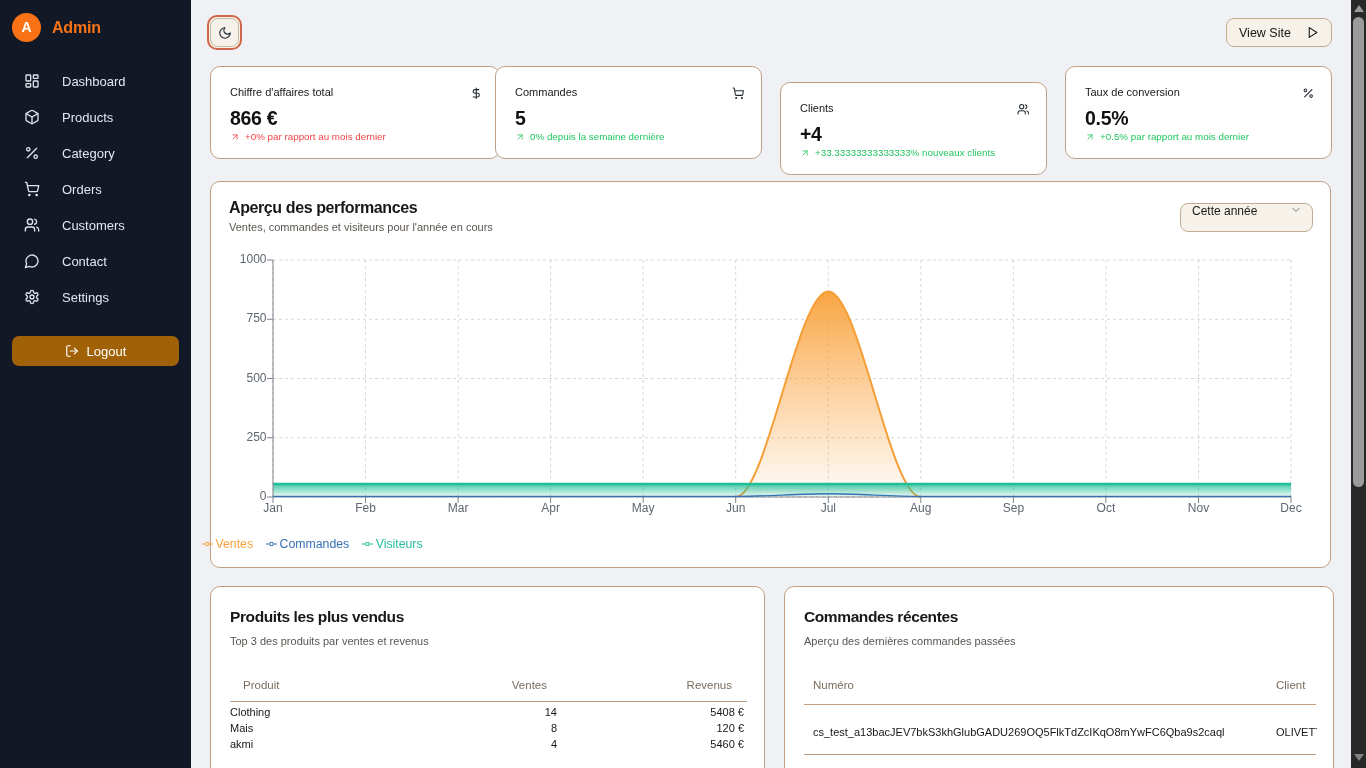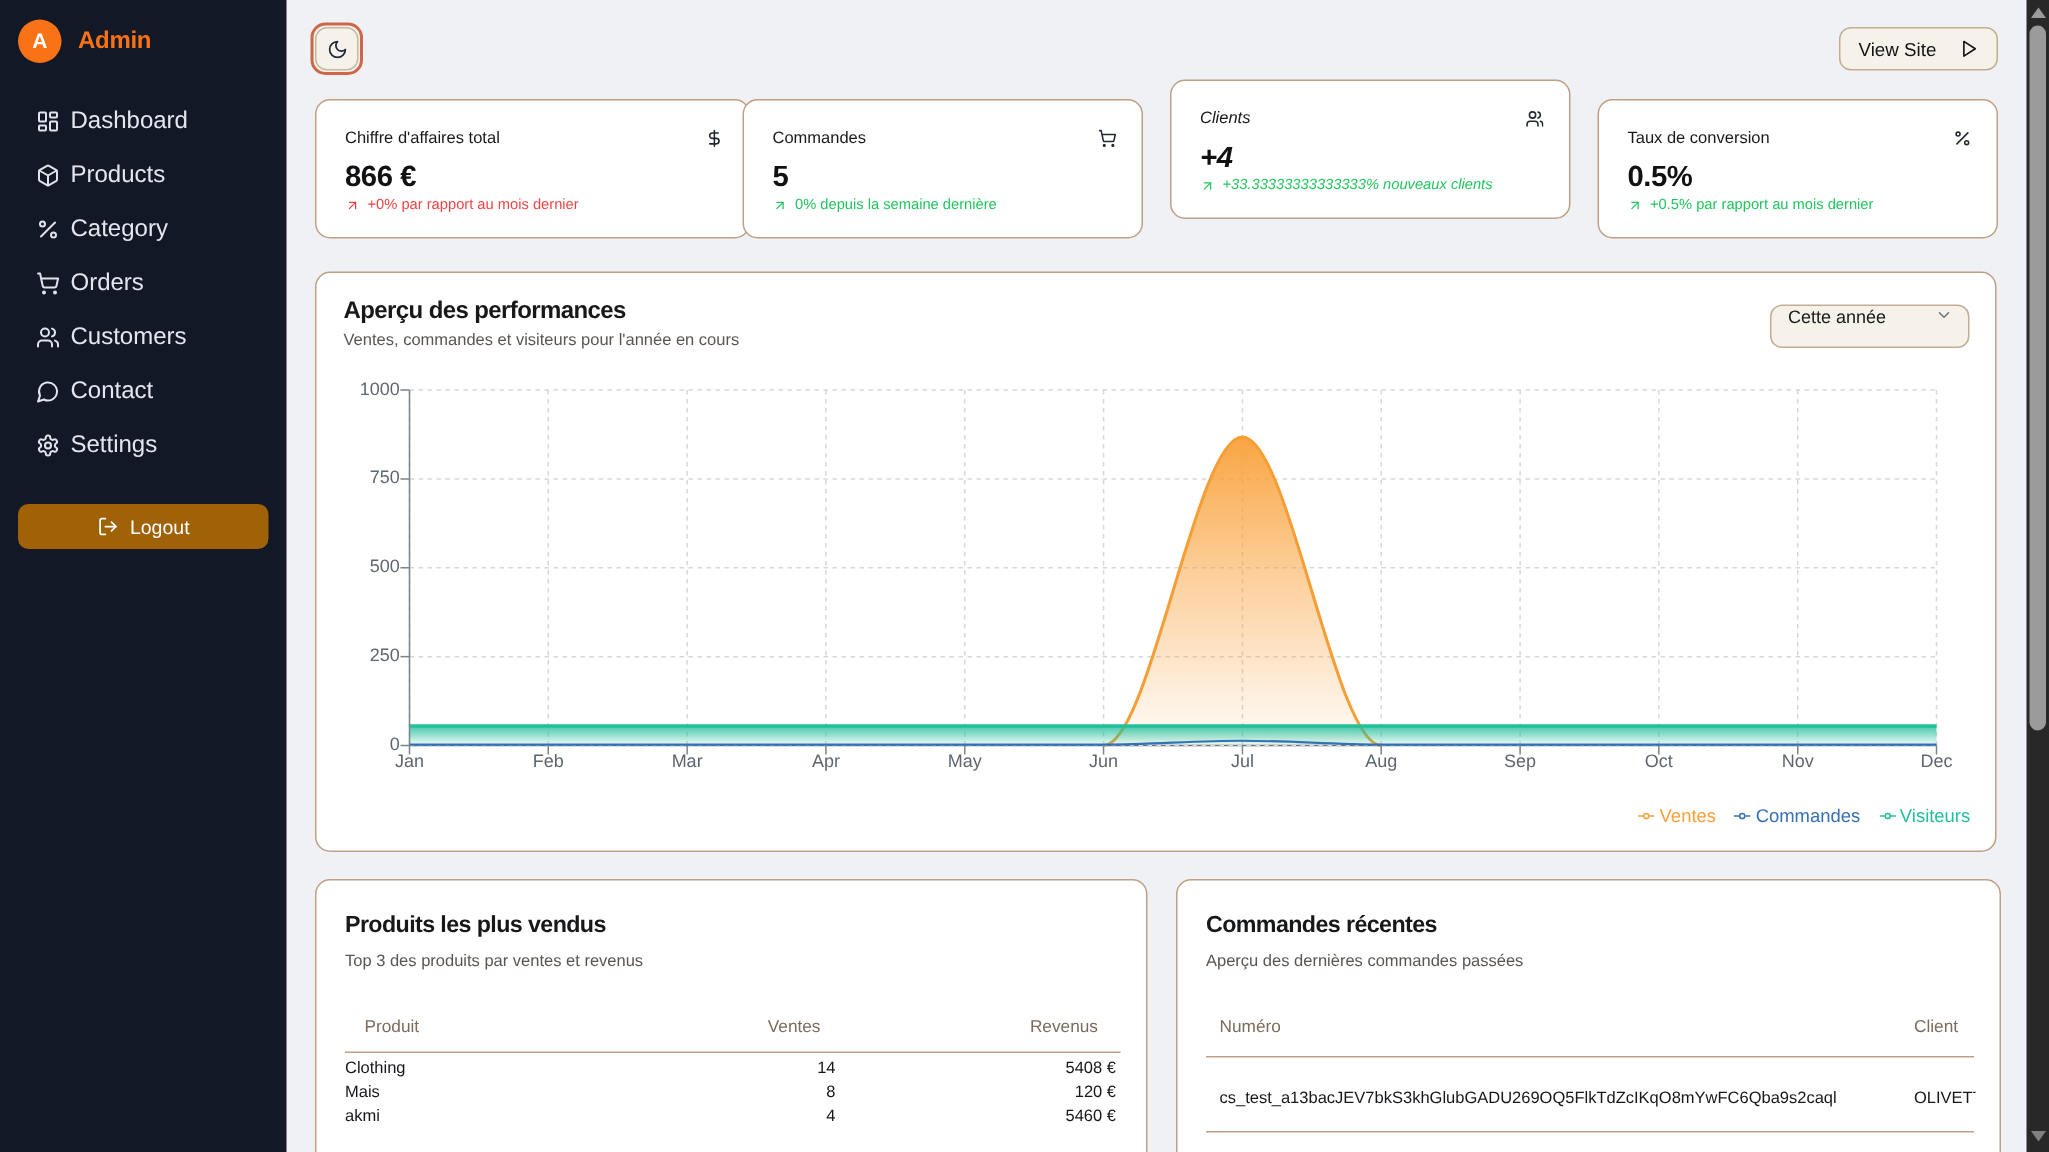--- a/index.html
+++ b/index.html
@@ -5,21 +5,21 @@
   * { margin:0; padding:0; box-sizing:border-box; }
   html,body { width:1366px; height:768px; overflow:hidden; }
   body { font-family:"Liberation Sans", sans-serif; background:#f0f1f4; position:relative; }
 
   
   #sidebar { position:absolute; left:0; top:0; width:191px; height:768px; background:#121826; }
   #logo-circle { position:absolute; left:12px; top:13px; width:29px; height:29px; border-radius:50%; background:#f97316; color:#fff; font-weight:bold; font-size:14px; text-align:center; line-height:29px; }
   #logo-text { position:absolute; left:52px; top:19px; font-size:16px; font-weight:bold; color:#f97316; letter-spacing:-0.2px; }
   .nav-item { position:absolute; left:24px; height:20px; display:flex; align-items:center; color:#e2e6ee; }
   .nav-item svg { width:16px; height:16px; stroke:#dfe3ec; }
-  .nav-item span { margin-left:7px; font-size:16px; }
+  .nav-item span { margin-left:22px; font-size:13px; }
   #logout { position:absolute; left:12px; top:336px; width:167px; height:30px; background:#a16207; border-radius:7px; display:flex; align-items:center; justify-content:center; color:#fff; }
   #logout svg { width:14px; height:14px; stroke:#fff; }
   #logout span { margin-left:8px; font-size:13px; font-weight:500; }
 
   #theme-ring { position:absolute; left:207px; top:15px; width:35px; height:35px; border:2px solid #cf664a; border-radius:10px; background:#f6f2ea; }
   #theme-btn { position:absolute; left:210px; top:18px; width:29px; height:29px; background:transparent; border:1px solid #c6b8a4; border-radius:8px; display:flex; align-items:center; justify-content:center; }
   #theme-btn svg { width:14px; height:14px; stroke:#1e293b; }
 
   #viewsite { position:absolute; left:1226px; top:18px; width:106px; height:29px; background:#f6f2e9; border:1px solid #c2ad93; border-radius:8px; display:flex; align-items:center; padding:0 12px; }
   #viewsite span { font-size:12.5px; font-weight:500; color:#141414; }
@@ -35,21 +35,21 @@
   .stat-sub svg { width:10px; height:10px; margin-right:5px; }
   .red { color:#ef4444; } .red svg { stroke:#ef4444; }
   .green { color:#22c55e; } .green svg { stroke:#22c55e; }
 
   #chart-title { position:absolute; left:229px; top:198.5px; font-size:16px; font-weight:bold; color:#17181a; letter-spacing:-0.4px; }
   #chart-sub { position:absolute; left:229px; top:221px; font-size:11px; color:#5a5550; }
   #select { position:absolute; left:1180px; top:203px; width:133px; height:29px; background:#f6f2e9; border:1px solid #c2ad93; border-radius:8px; display:flex; align-items:flex-start; padding:0 10px 0 11px; }
   #select span { font-size:12px; color:#1a1a1a; }
   #select svg { width:12px; height:12px; stroke:#6b7280; margin-left:auto; }
 
-  #legend { position:absolute; left:197px; top:537px; width:1121px; text-align:right; font-size:12.3px; }
+  #legend { position:absolute; left:197px; top:537px; width:1121px; text-align:left; font-size:12.3px; }
   .leg-item { display:inline-flex; align-items:center; margin:0 4.5px; }
   .leg-item svg { width:11px; height:10px; margin-right:3px; }
 
   .tbl-head { position:absolute; font-size:11.5px; color:#7b6c5d; }
   .tbl-cell { position:absolute; font-size:11px; color:#16171a; }
   .tbl-line { position:absolute; height:1px; background:#bfa084; }
 
   .card-title { position:absolute; left:19px; top:21px; font-size:15.5px; font-weight:bold; color:#17181a; letter-spacing:-0.4px; }
   .card-sub { position:absolute; left:19px; top:48px; font-size:11px; color:#5a5550; }
 
@@ -164,21 +164,21 @@
         <circle cx="8" cy="21" r="1"></circle>
         <circle cx="19" cy="21" r="1"></circle>
         <path d="M2.05 2.05h2l2.66 12.42a2 2 0 0 0 2 1.58h9.78a2 2 0 0 0 1.95-1.57l1.65-7.43H5.12"></path>
       </svg></div>
   <div class="stat-value">5</div>
   <div class="stat-sub green"><svg viewBox="0 0 24 24" fill="none" stroke-width="2" stroke-linecap="round" stroke-linejoin="round">
         <path d="M7 7h10v10"></path>
         <path d="M7 17 17 7"></path>
       </svg>0% depuis la semaine dernière</div>
 </div>
-<div class="card" style="left:780px; top:53px; width:267px; height:93px;font-style:italic;">
+<div class="card" style="left:780px; top:82px; width:267px; height:93px;">
   <div class="stat-title">Clients</div>
   <div class="stat-icon"><svg viewBox="0 0 24 24" fill="none" stroke-width="2" stroke-linecap="round" stroke-linejoin="round">
         <path d="M16 21v-2a4 4 0 0 0-4-4H6a4 4 0 0 0-4 4v2"></path>
         <circle cx="9" cy="7" r="4"></circle>
         <path d="M22 21v-2a4 4 0 0 0-3-3.87"></path>
         <path d="M16 3.13a4 4 0 0 1 0 7.75"></path>
       </svg></div>
   <div class="stat-value">+4</div>
   <div class="stat-sub green"><svg viewBox="0 0 24 24" fill="none" stroke-width="2" stroke-linecap="round" stroke-linejoin="round">
         <path d="M7 7h10v10"></path>

